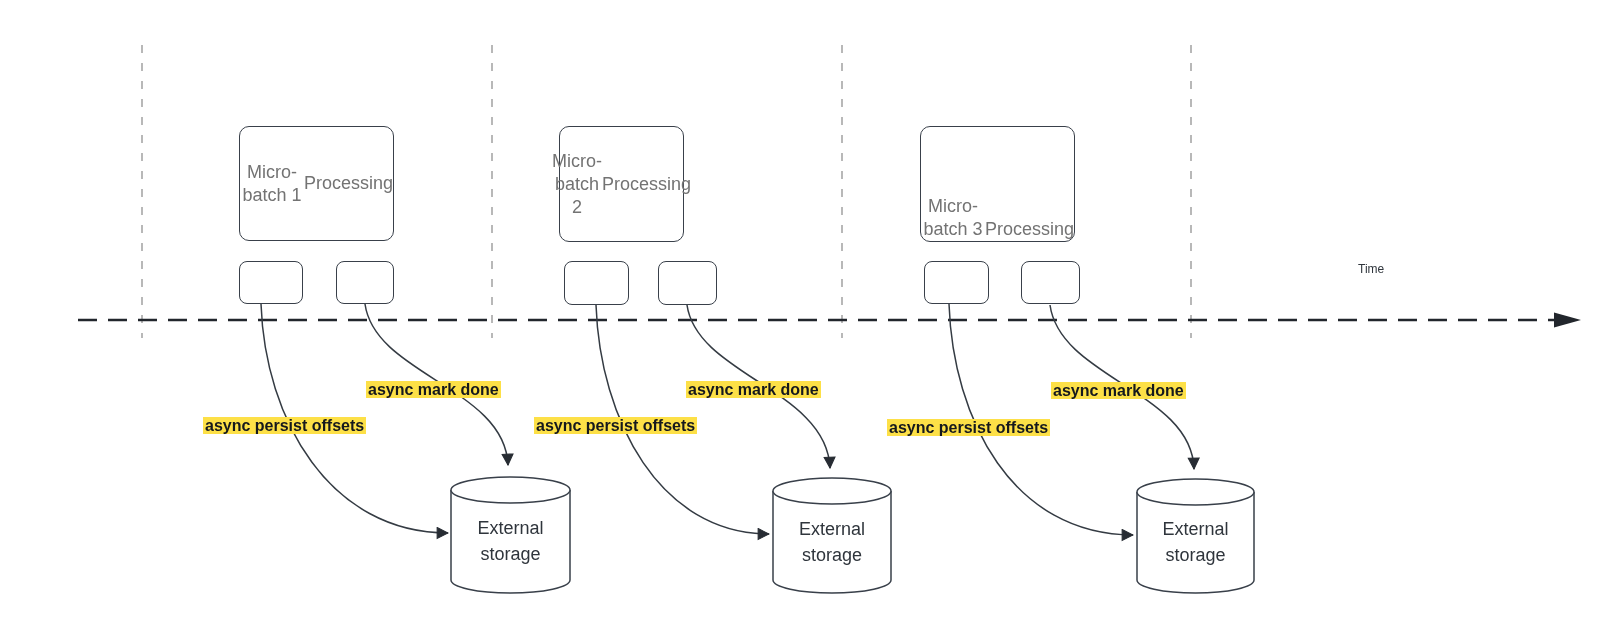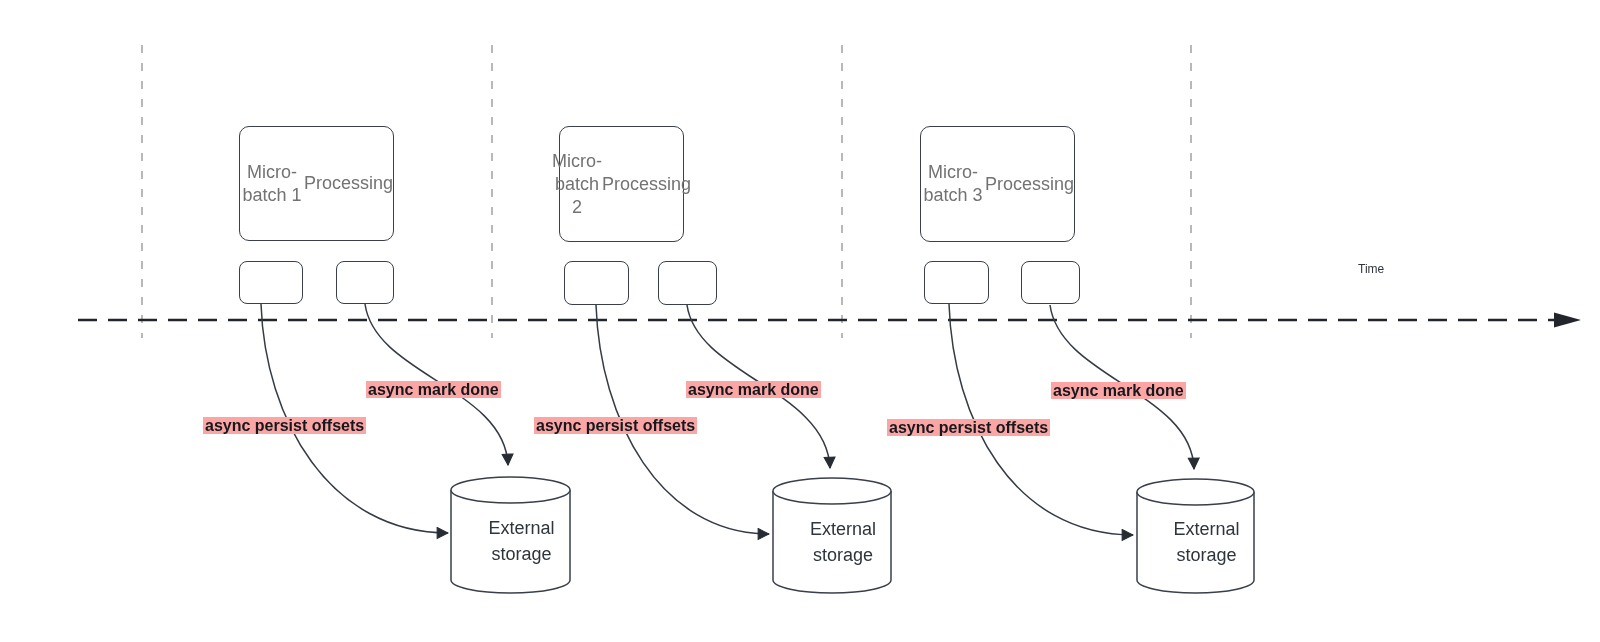--- a/index.html
+++ b/index.html
@@ -37,41 +37,40 @@
     position: absolute;
     box-sizing: border-box;
     border: 1.5px solid #39404a;
     border-radius: 8px;
     background: #ffffff;
     z-index: 2;
   }
   .edge-label {
     position: absolute;
     z-index: 3;
-    background: #fca5a5;
+    background: #fde047;
     color: #15181d;
     font-size: 16px;
     font-weight: bold;
     white-space: nowrap;
     padding: 0 2px;
     line-height: 17px;
   }
   .storage-label {
     position: absolute;
     z-index: 2;
     display: flex;
     flex-direction: column;
     align-items: center;
     justify-content: center;
     color: #2f353c;
     font-size: 18px;
     line-height: 26px;
     text-align: center;
     pointer-events: none;
-    padding-left: 11px;
   }
   .time-label {
     position: absolute;
     z-index: 2;
     color: #2f353c;
     font-size: 12px;
   }
 </style>
 </head>
 <body>
@@ -135,21 +134,21 @@
   </div>
   <div class="mini-box" style="left:564px; top:261px; width:65px; height:44px;"></div>
   <div class="mini-box" style="left:658px; top:261px; width:59px; height:44px;"></div>
   <div class="edge-label" style="left:534px; top:417px;">async persist offsets</div>
   <div class="edge-label" style="left:686px; top:381px;">async mark done</div>
   <div class="storage-label" style="left:773px; top:498px; width:118px; height:87px;">
     <span>External</span>
     <span>storage</span>
   </div>
 
-  <div class="proc-box" style="left:920px; top:126px; width:155px; height:116px;">
+  <div class="proc-box" style="left:920px; top:126px; width:155px; height:116px;align-items:flex-end;">
     <span>Micro-batch 3</span>
     <span>Processing</span>
   </div>
   <div class="mini-box" style="left:924px; top:261px; width:65px; height:43px;"></div>
   <div class="mini-box" style="left:1021px; top:261px; width:59px; height:43px;"></div>
   <div class="edge-label" style="left:887px; top:419px;">async persist offsets</div>
   <div class="edge-label" style="left:1051px; top:382px;">async mark done</div>
   <div class="storage-label" style="left:1137px; top:499px; width:117px; height:86px;">
     <span>External</span>
     <span>storage</span>

